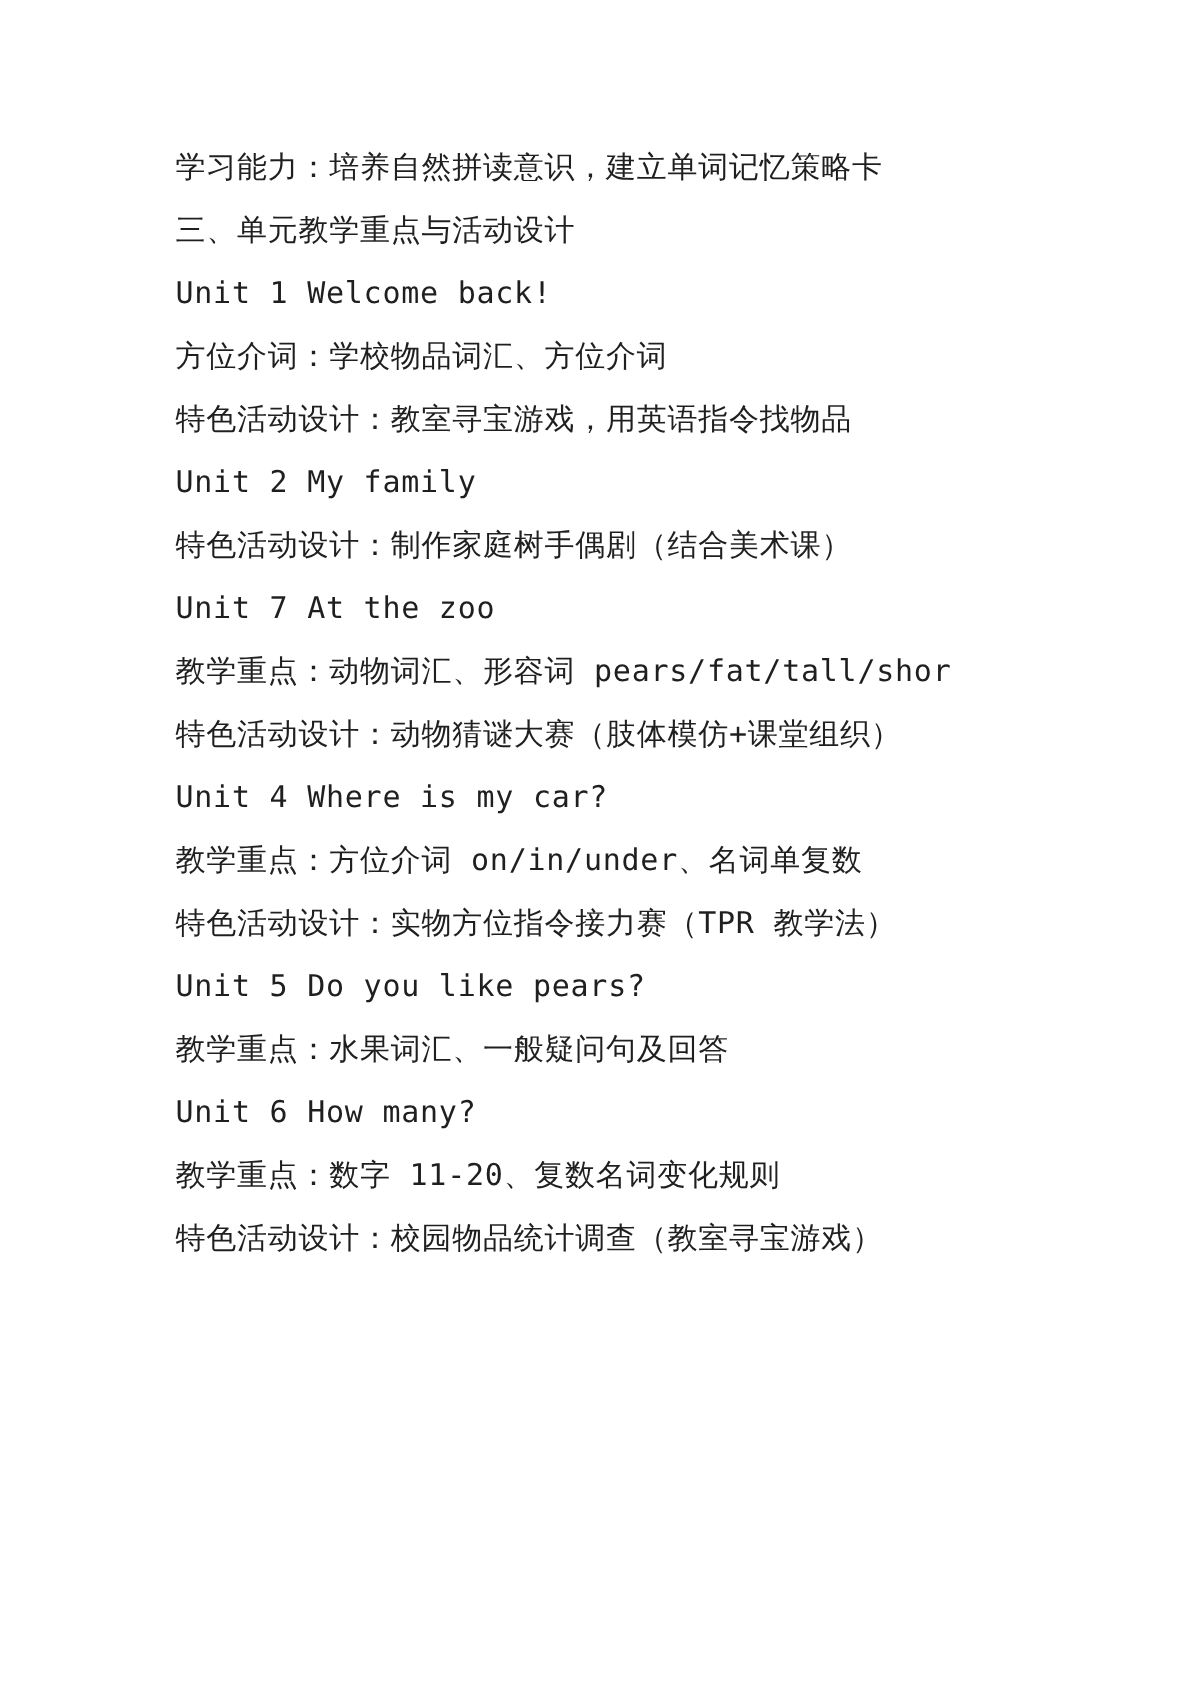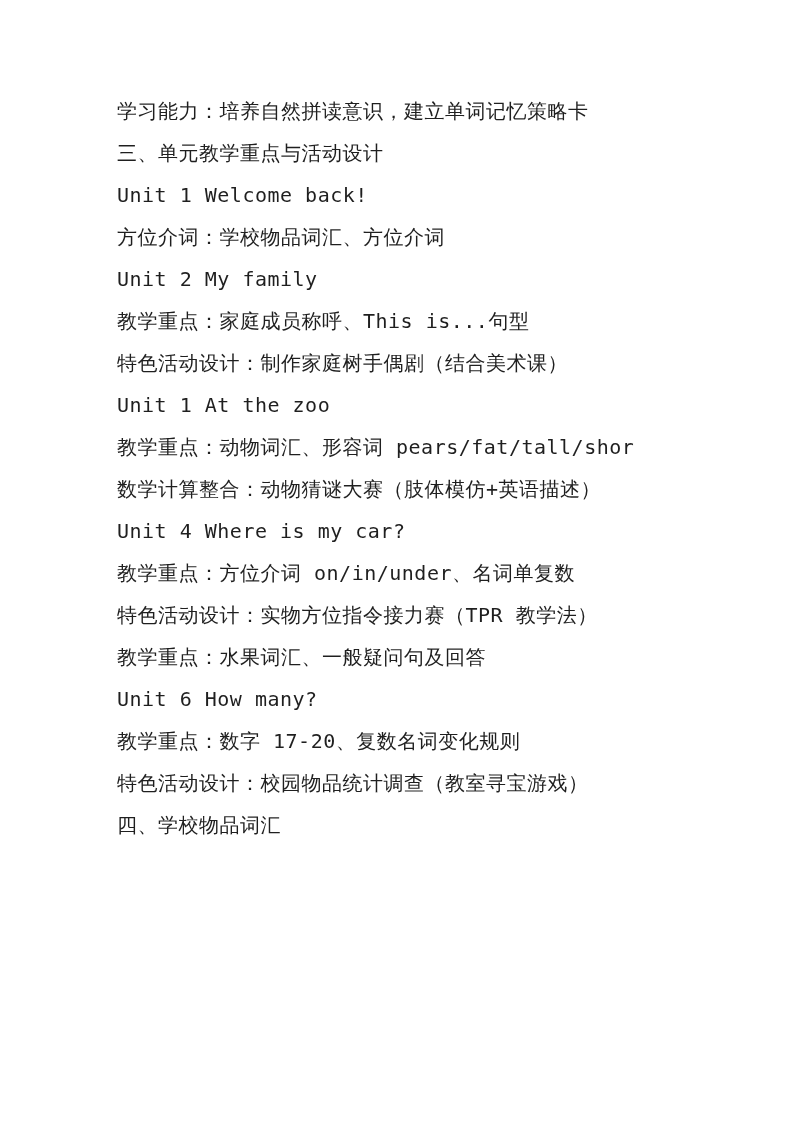--- a/index.html
+++ b/index.html
@@ -31,36 +31,37 @@
 <body>
 
 <div class="page">
 
   <p class="line">学习能力：培养自然拼读意识，建立单词记忆策略卡</p>
 
   <p class="line">三、单元教学重点与活动设计</p>
 
   <p class="line">Unit 1 Welcome back!</p>
   <p class="line">方位介词：学校物品词汇、方位介词</p>
+  <p class="line">特色活动设计：教室寻宝游戏，用英语指令找物品</p>
 
   <p class="line">Unit 2 My family</p>
-  <p class="line">教学重点：家庭成员称呼、This is...句型</p>
   <p class="line">特色活动设计：制作家庭树手偶剧（结合美术课）</p>
 
-  <p class="line">Unit 1 At the zoo</p>
+  <p class="line">Unit 7 At the zoo</p>
   <p class="line">教学重点：动物词汇、形容词 pears/fat/tall/shor</p>
-  <p class="line">数学计算整合：动物猜谜大赛（肢体模仿+英语描述）</p>
+  <p class="line">特色活动设计：动物猜谜大赛（肢体模仿+课堂组织）</p>
 
   <p class="line">Unit 4 Where is my car?</p>
   <p class="line">教学重点：方位介词 on/in/under、名词单复数</p>
   <p class="line">特色活动设计：实物方位指令接力赛（TPR 教学法）</p>
 
+  <p class="line">Unit 5 Do you like pears?</p>
   <p class="line">教学重点：水果词汇、一般疑问句及回答</p>
 
   <p class="line">Unit 6 How many?</p>
-  <p class="line">教学重点：数字 17-20、复数名词变化规则</p>
+  <p class="line">教学重点：数字 11-20、复数名词变化规则</p>
   <p class="line">特色活动设计：校园物品统计调查（教室寻宝游戏）</p>
 
   <p class="line">四、学校物品词汇</p>
 
   <p class="line">1.  课堂组织</p>
 
 </div>
 
 </body></html>

